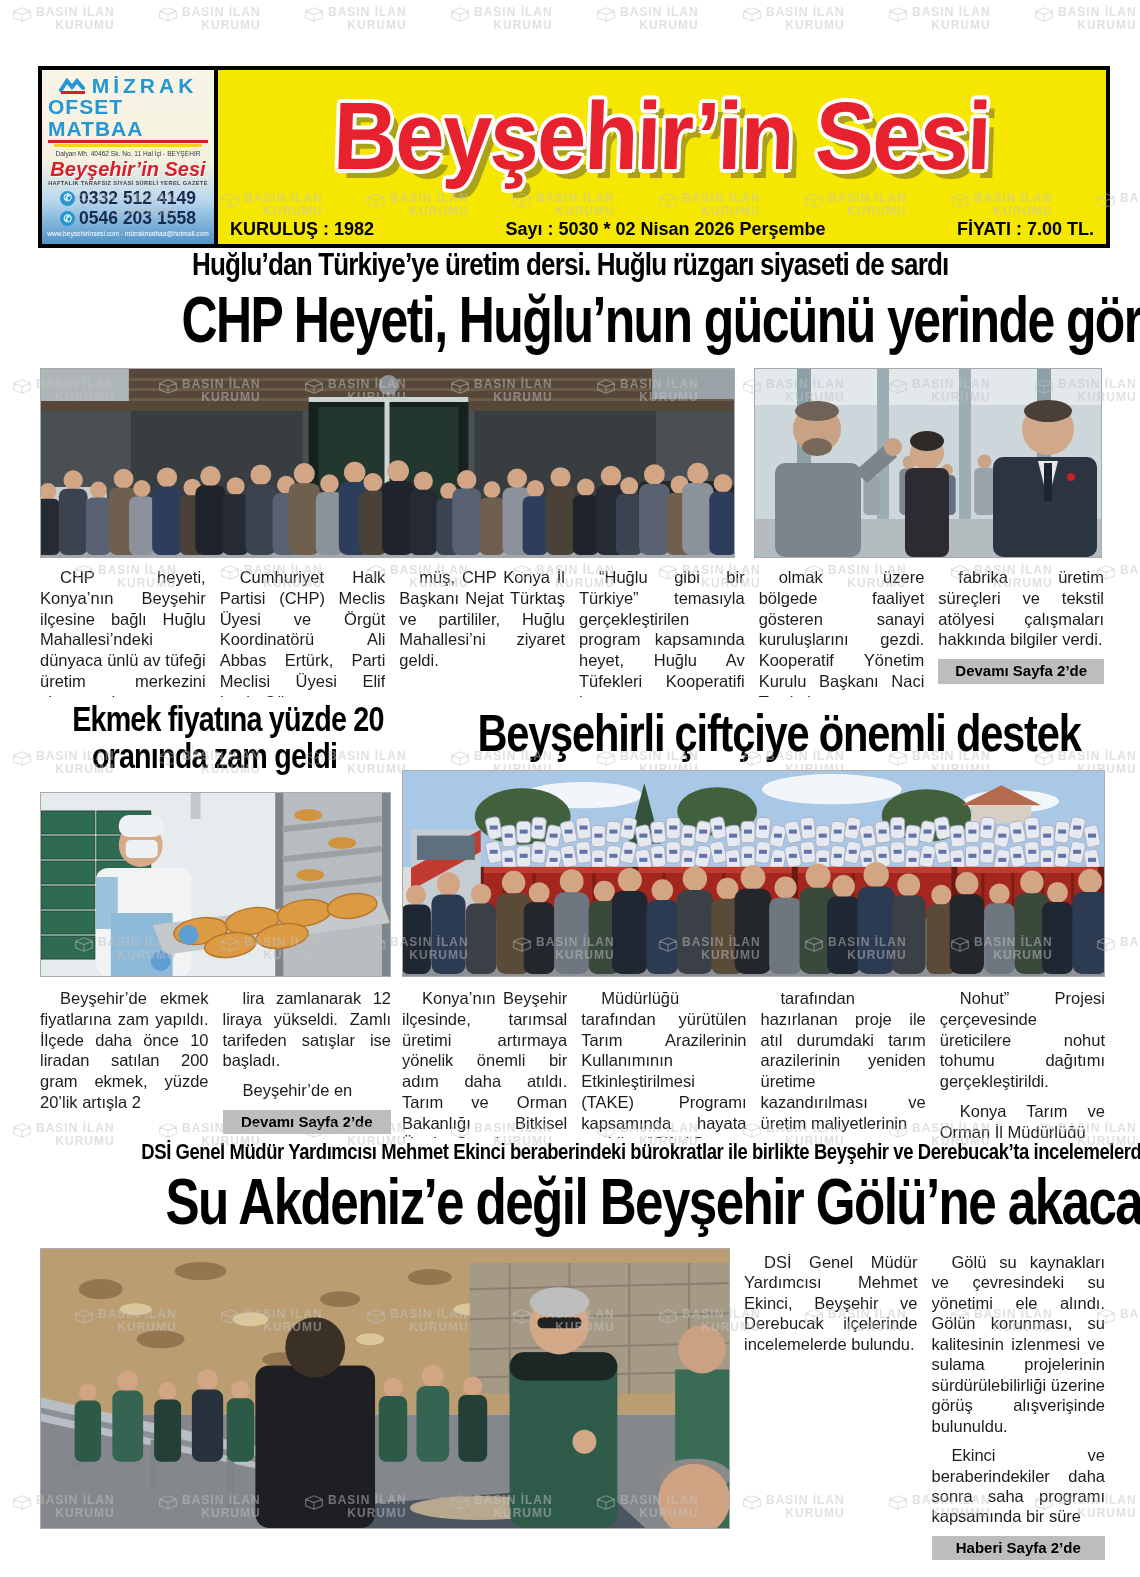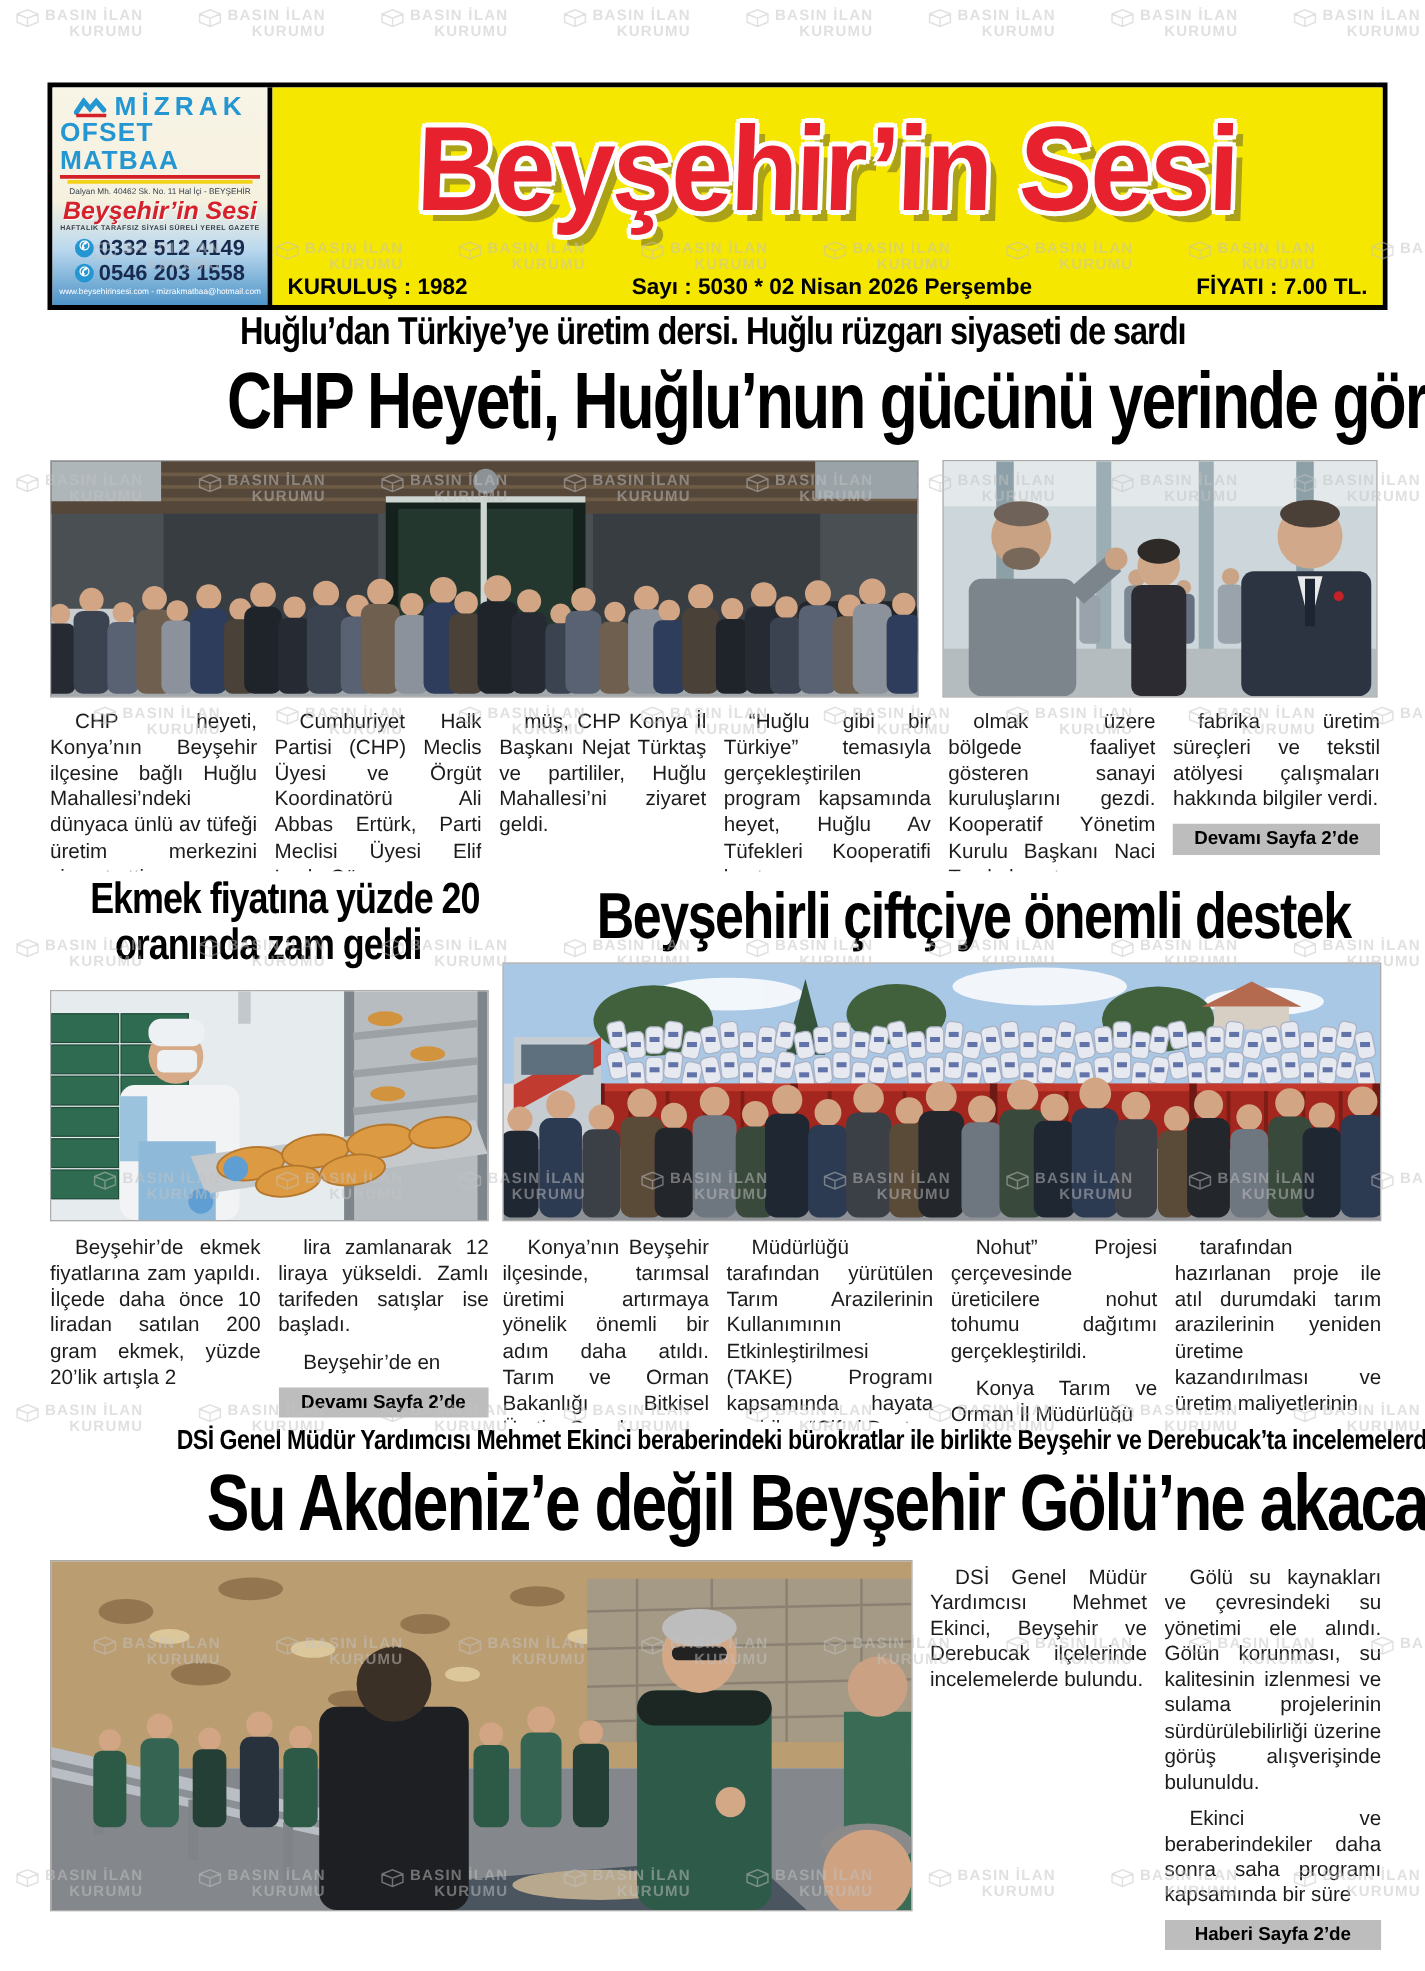--- a/index.html
+++ b/index.html
@@ -595,26 +595,26 @@
   </div>
 
   <div class="abs cols bodytext" style="left:402px;top:988px;width:703px;height:150px;">
     <div class="col">
         <p>Konya’nın Beyşehir ilçesinde, tarımsal üretimi artırmaya yönelik önemli bir adım daha atıldı. Tarım ve Orman Bakanlığı Bitkisel Üretim Genel</p>
       </div>
     <div class="col">
         <p>Müdürlüğü tarafından yürütülen Tarım Arazilerinin Kullanımının Etkinleştirilmesi (TAKE) Programı kapsamında hayata geçirilen “Çiftçi Dostu</p>
       </div>
     <div class="col">
+      <p>tarafından hazırlanan proje ile atıl durumdaki tarım arazilerinin yeniden üretime kazandırılması ve üretim maliyetlerinin</p>
+
+    </div>
+    <div class="col">
       <p>Nohut” Projesi çerçevesinde üreticilere nohut tohumu dağıtımı gerçekleştirildi.</p>
       <p>Konya Tarım ve Orman İl Müdürlüğü</p>
-    </div>
-    <div class="col">
-      <p>tarafından hazırlanan proje ile atıl durumdaki tarım arazilerinin yeniden üretime kazandırılması ve üretim maliyetlerinin</p>
-
     </div>
   </div>
 
   <div class="abs center-line kicker2" style="top:1139px;">
     <span class="cond">DSİ Genel Müdür Yardımcısı Mehmet Ekinci beraberindeki bürokratlar ile birlikte Beyşehir ve Derebucak’ta incelemelerde bulundu</span>
   </div>
   <div class="abs center-line main3" style="top:1165px;">
     <span class="cond">Su Akdeniz’e değil Beyşehir Gölü’ne akacak!</span>
   </div>
 

